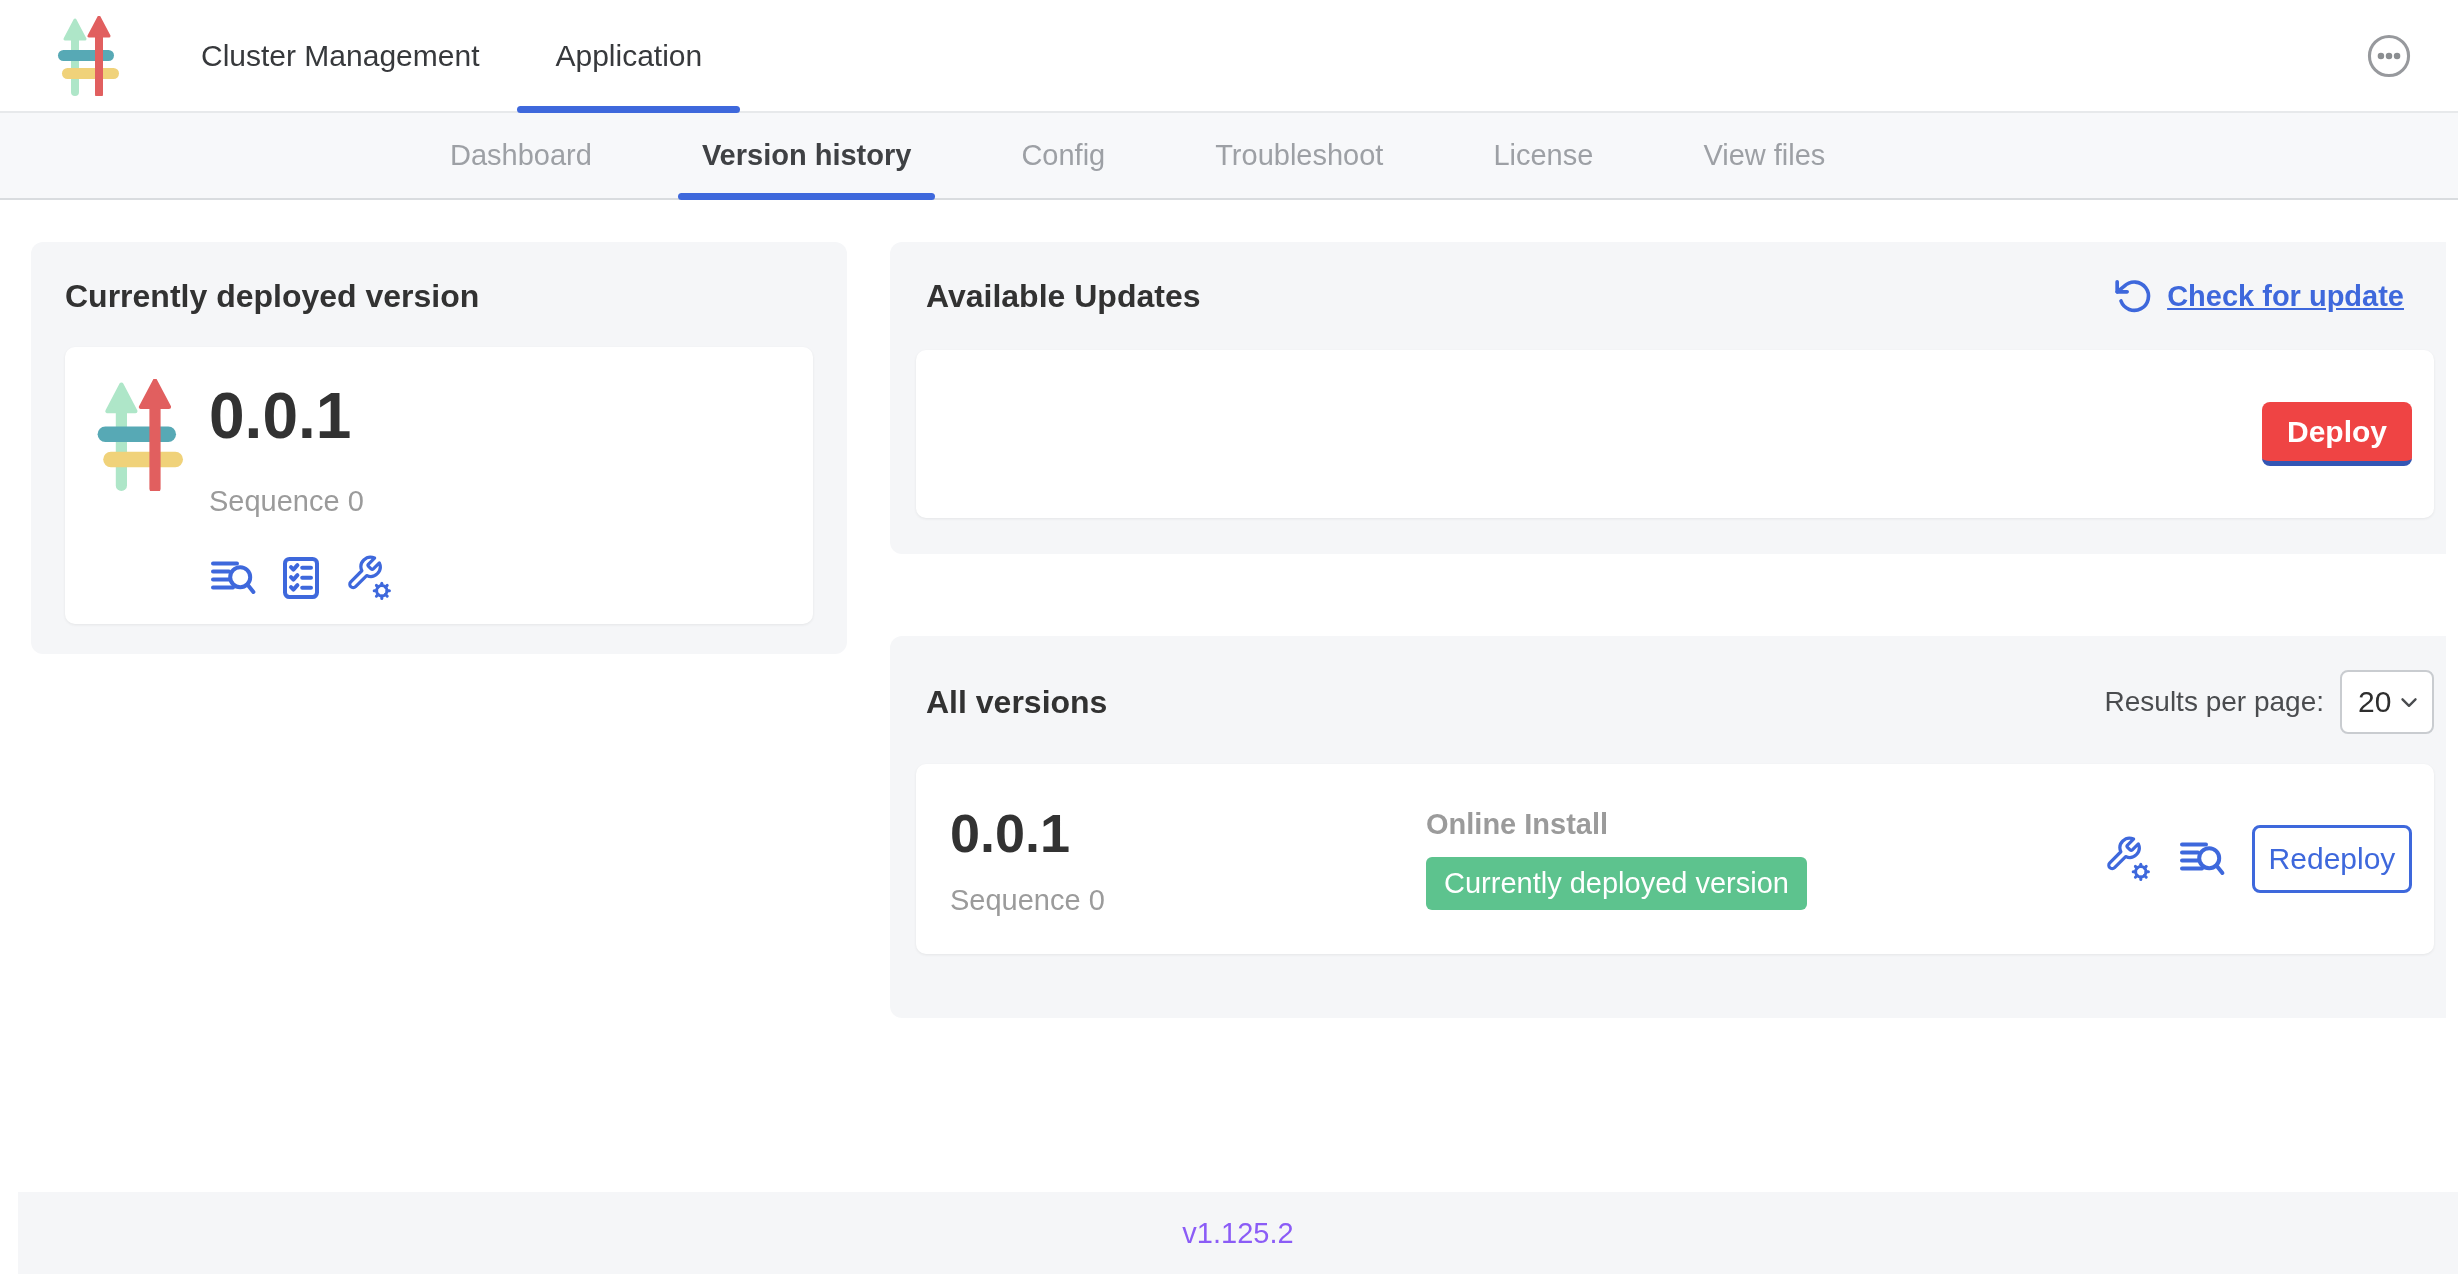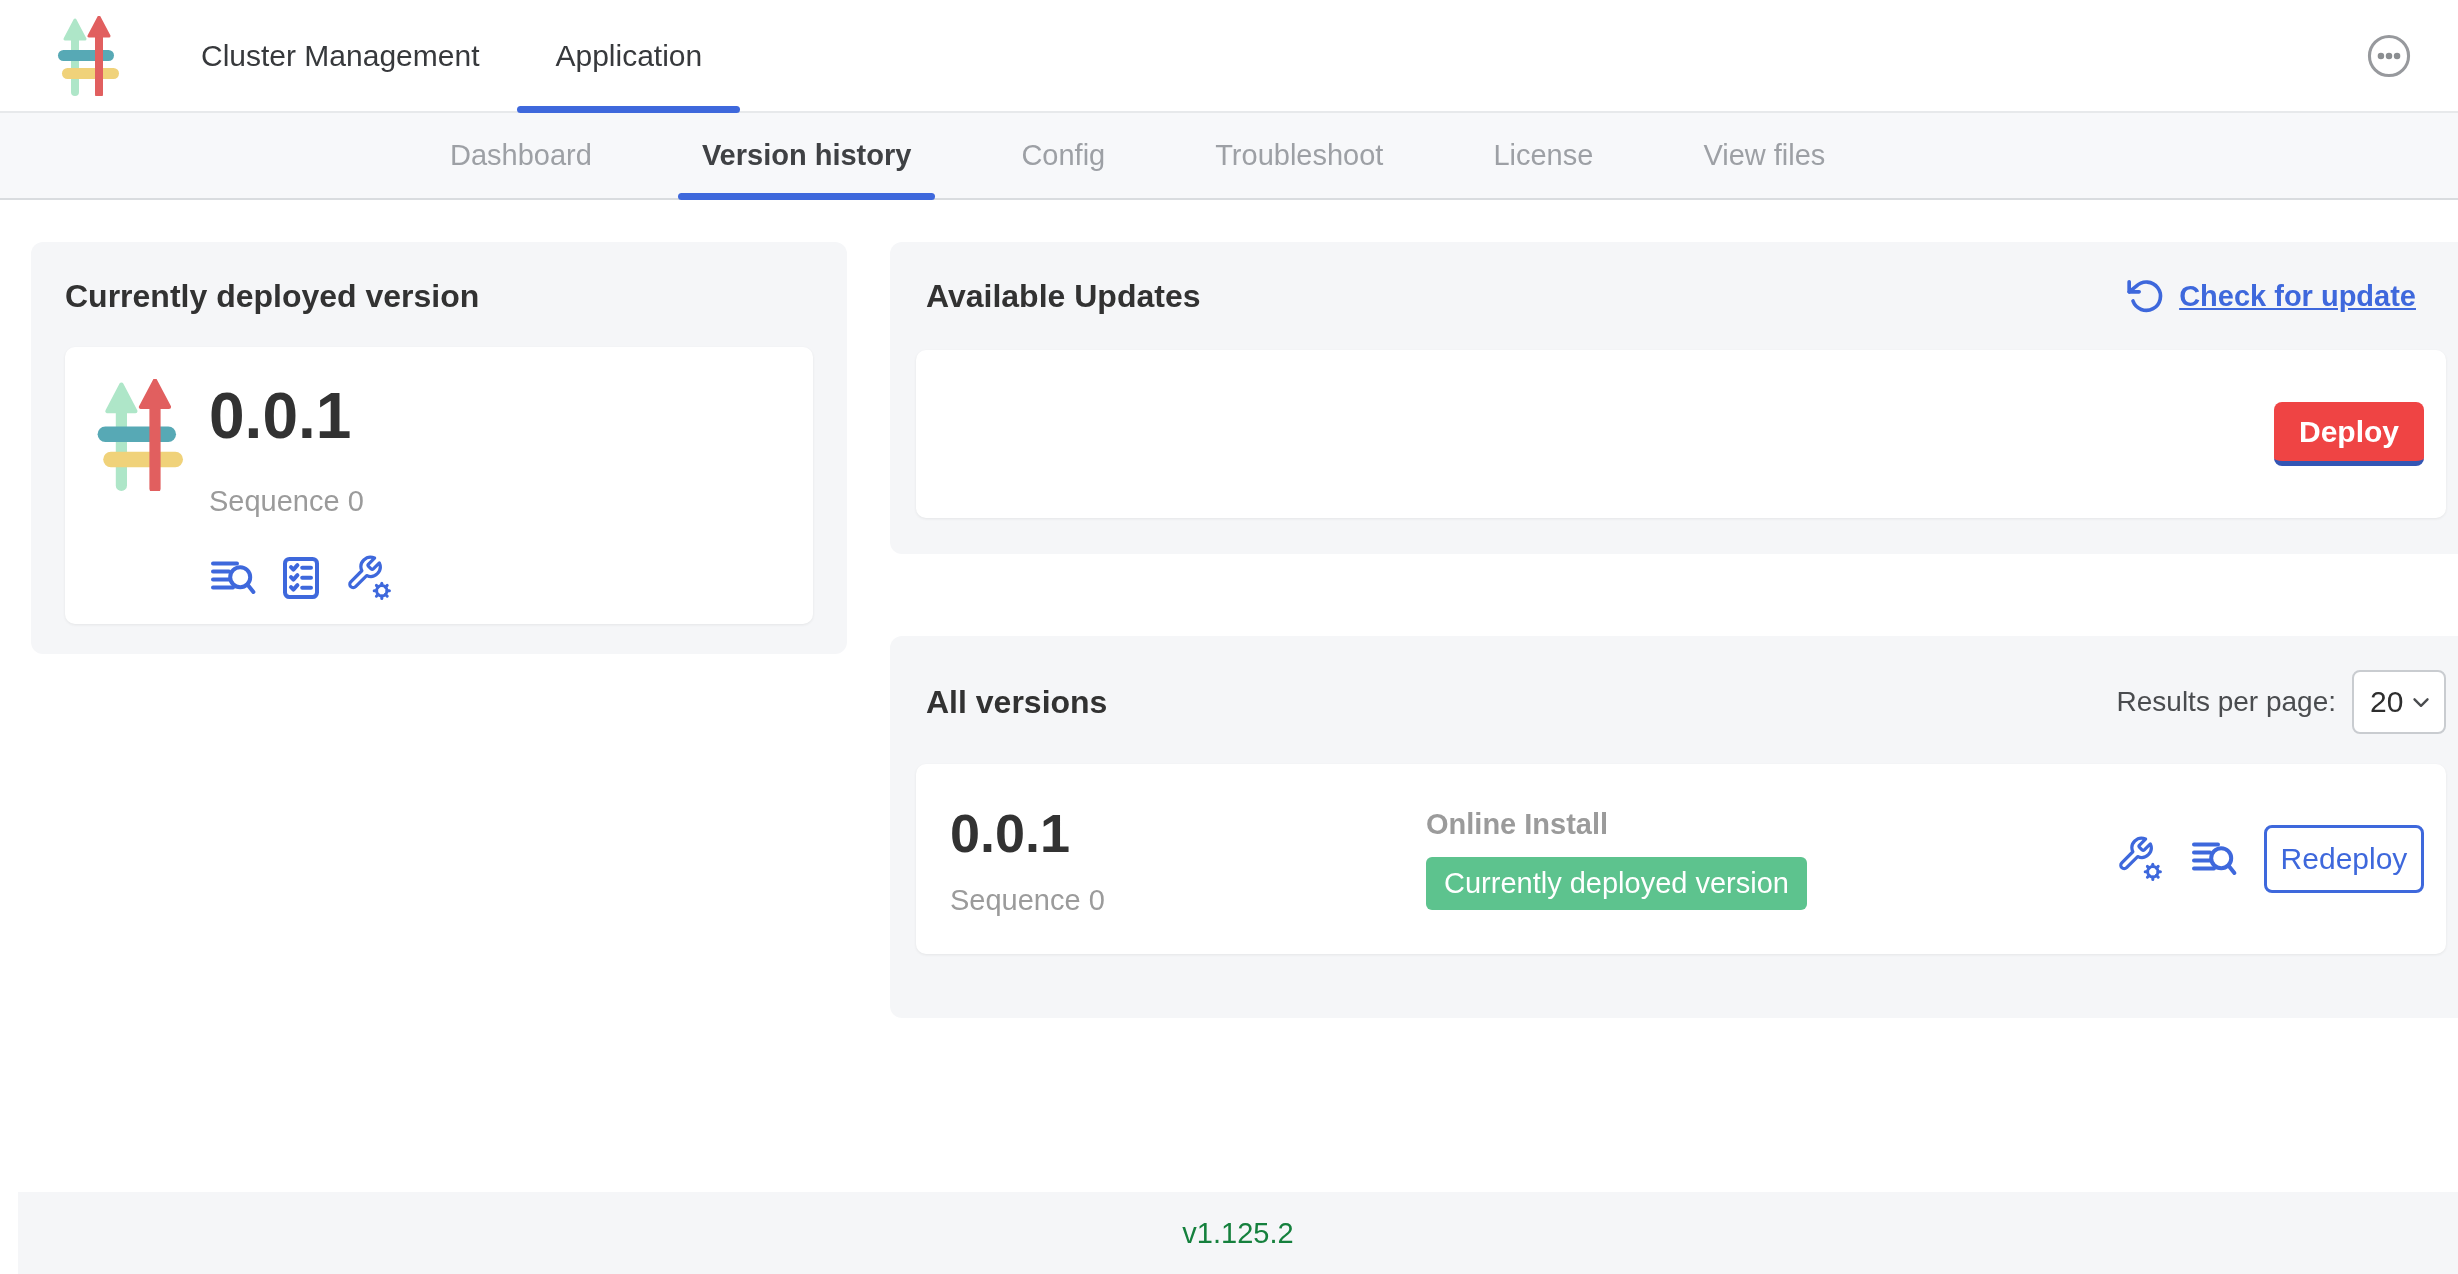--- a/index.html
+++ b/index.html
@@ -61,21 +61,21 @@
   .subnav-item.active { color: #3F4144; font-weight: 600; }
   .subnav-item.active::after {
     content: ""; position: absolute; left: 0; right: 0; bottom: -2px;
     height: 7px; background: #3E68DC; border-radius: 4px;
   }
 
   
   main {
     flex: 1;
     background: #fff;
-    padding: 42px 0 0 31px;
+    padding: 42px 12px 0 31px;
     display: flex;
     gap: 43px;
     align-items: flex-start;
   }
 
   .panel { background: #F5F6F8; border-radius: 12px; }
 
   
   .deployed-panel { flex: 0 0 816px; width: 816px; padding: 36px 34px 30px 34px; }
   .panel-title { font-size: 32px; font-weight: bold; color: #323232; }
@@ -157,21 +157,21 @@
     color: #3E68DC; font-size: 30px; font-weight: normal;
     font-family: "Liberation Sans", sans-serif;
     cursor: pointer;
   }
 
   
   footer {
     flex: 0 0 82px;
     background: #F5F6F8;
     display: flex; align-items: center; justify-content: center;
-    font-size: 29px; color: #15803d; margin-left: 18px;
+    font-size: 29px; color: #8b5cf6; margin-left: 18px;
   }
 
   svg { display: block; }
 </style>
 </head>
 <body>
 
 <header class="topbar">
   <span class="logo-wrap">
     <svg width="64" height="80" viewBox="0 0 64 80">

